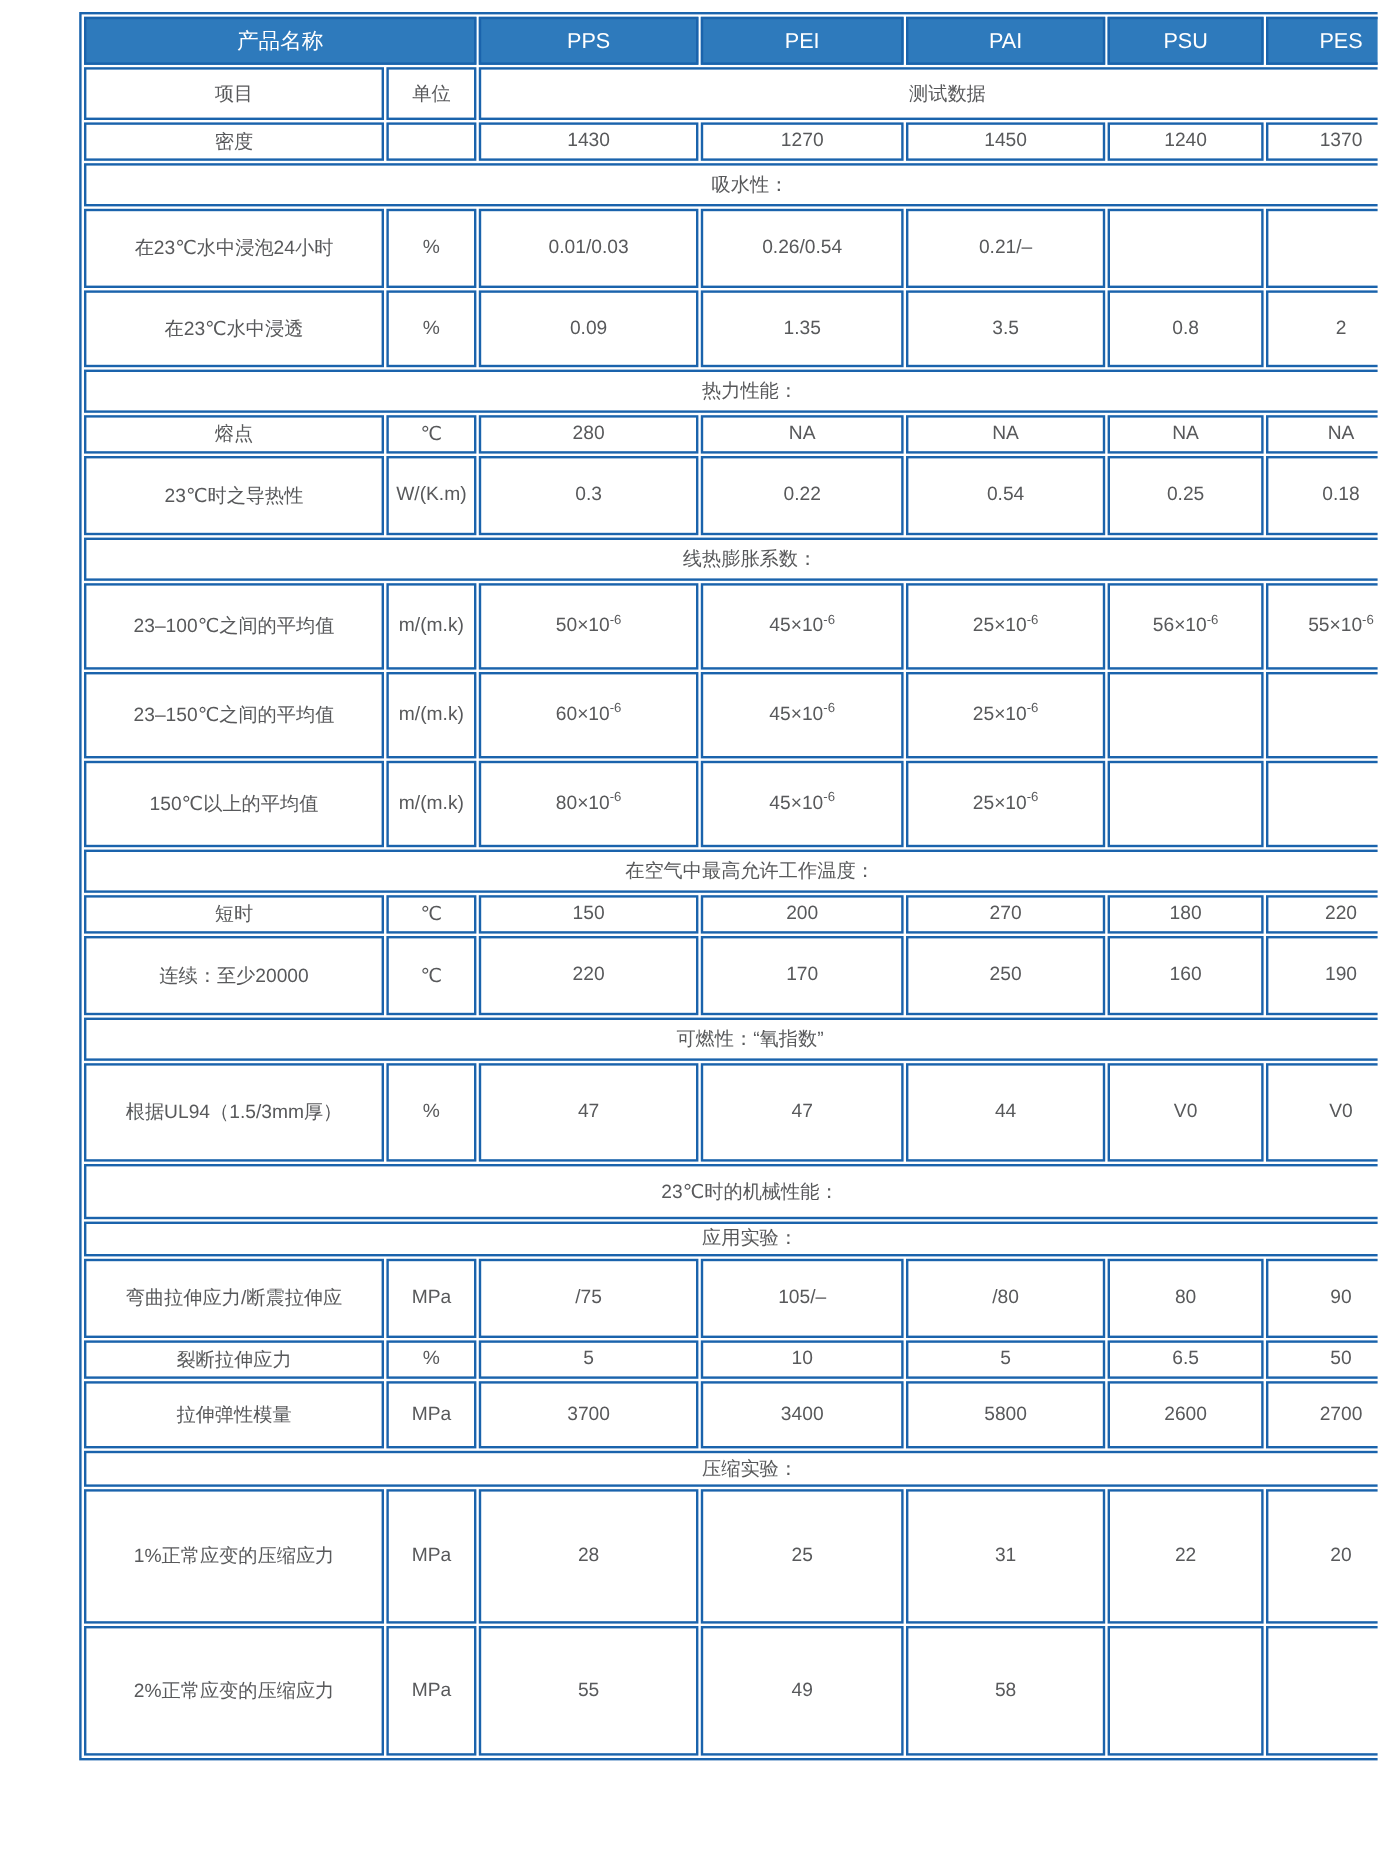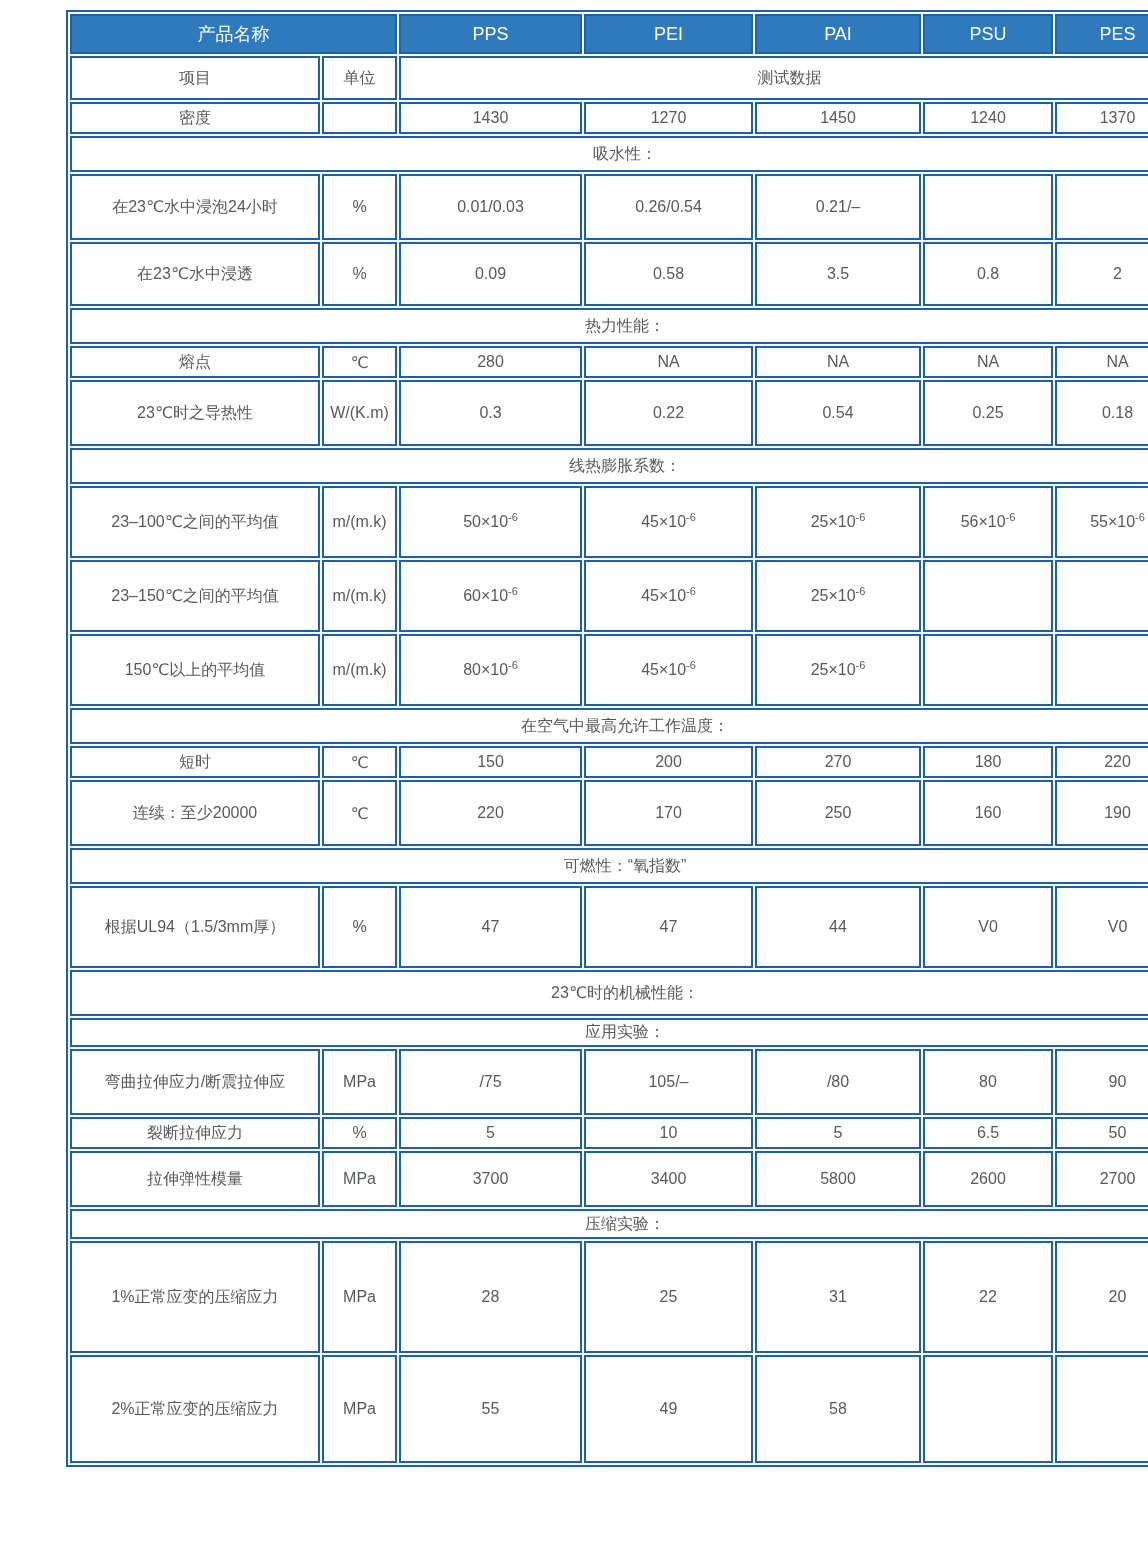--- a/index.html
+++ b/index.html
@@ -101,21 +101,21 @@
           <td class="val">0.01/0.03</td>
           <td class="val">0.26/0.54</td>
           <td class="val">0.21/–</td>
           <td class="val"></td>
           <td class="val"></td>
         </tr>
         <tr style="height: 64px;">
           <td>在23℃水中浸透</td>
           <td>%</td>
           <td class="val">0.09</td>
-          <td class="val">0.58</td>
+          <td class="val">1.35</td>
           <td class="val">3.5</td>
           <td class="val">0.8</td>
           <td class="val">2</td>
         </tr>
         <tr style="height: 36px;">
           <td class="section" colspan="7">热力性能：</td>
         </tr>
         <tr style="height: 32px;">
           <td>熔点</td>
           <td>℃</td>

